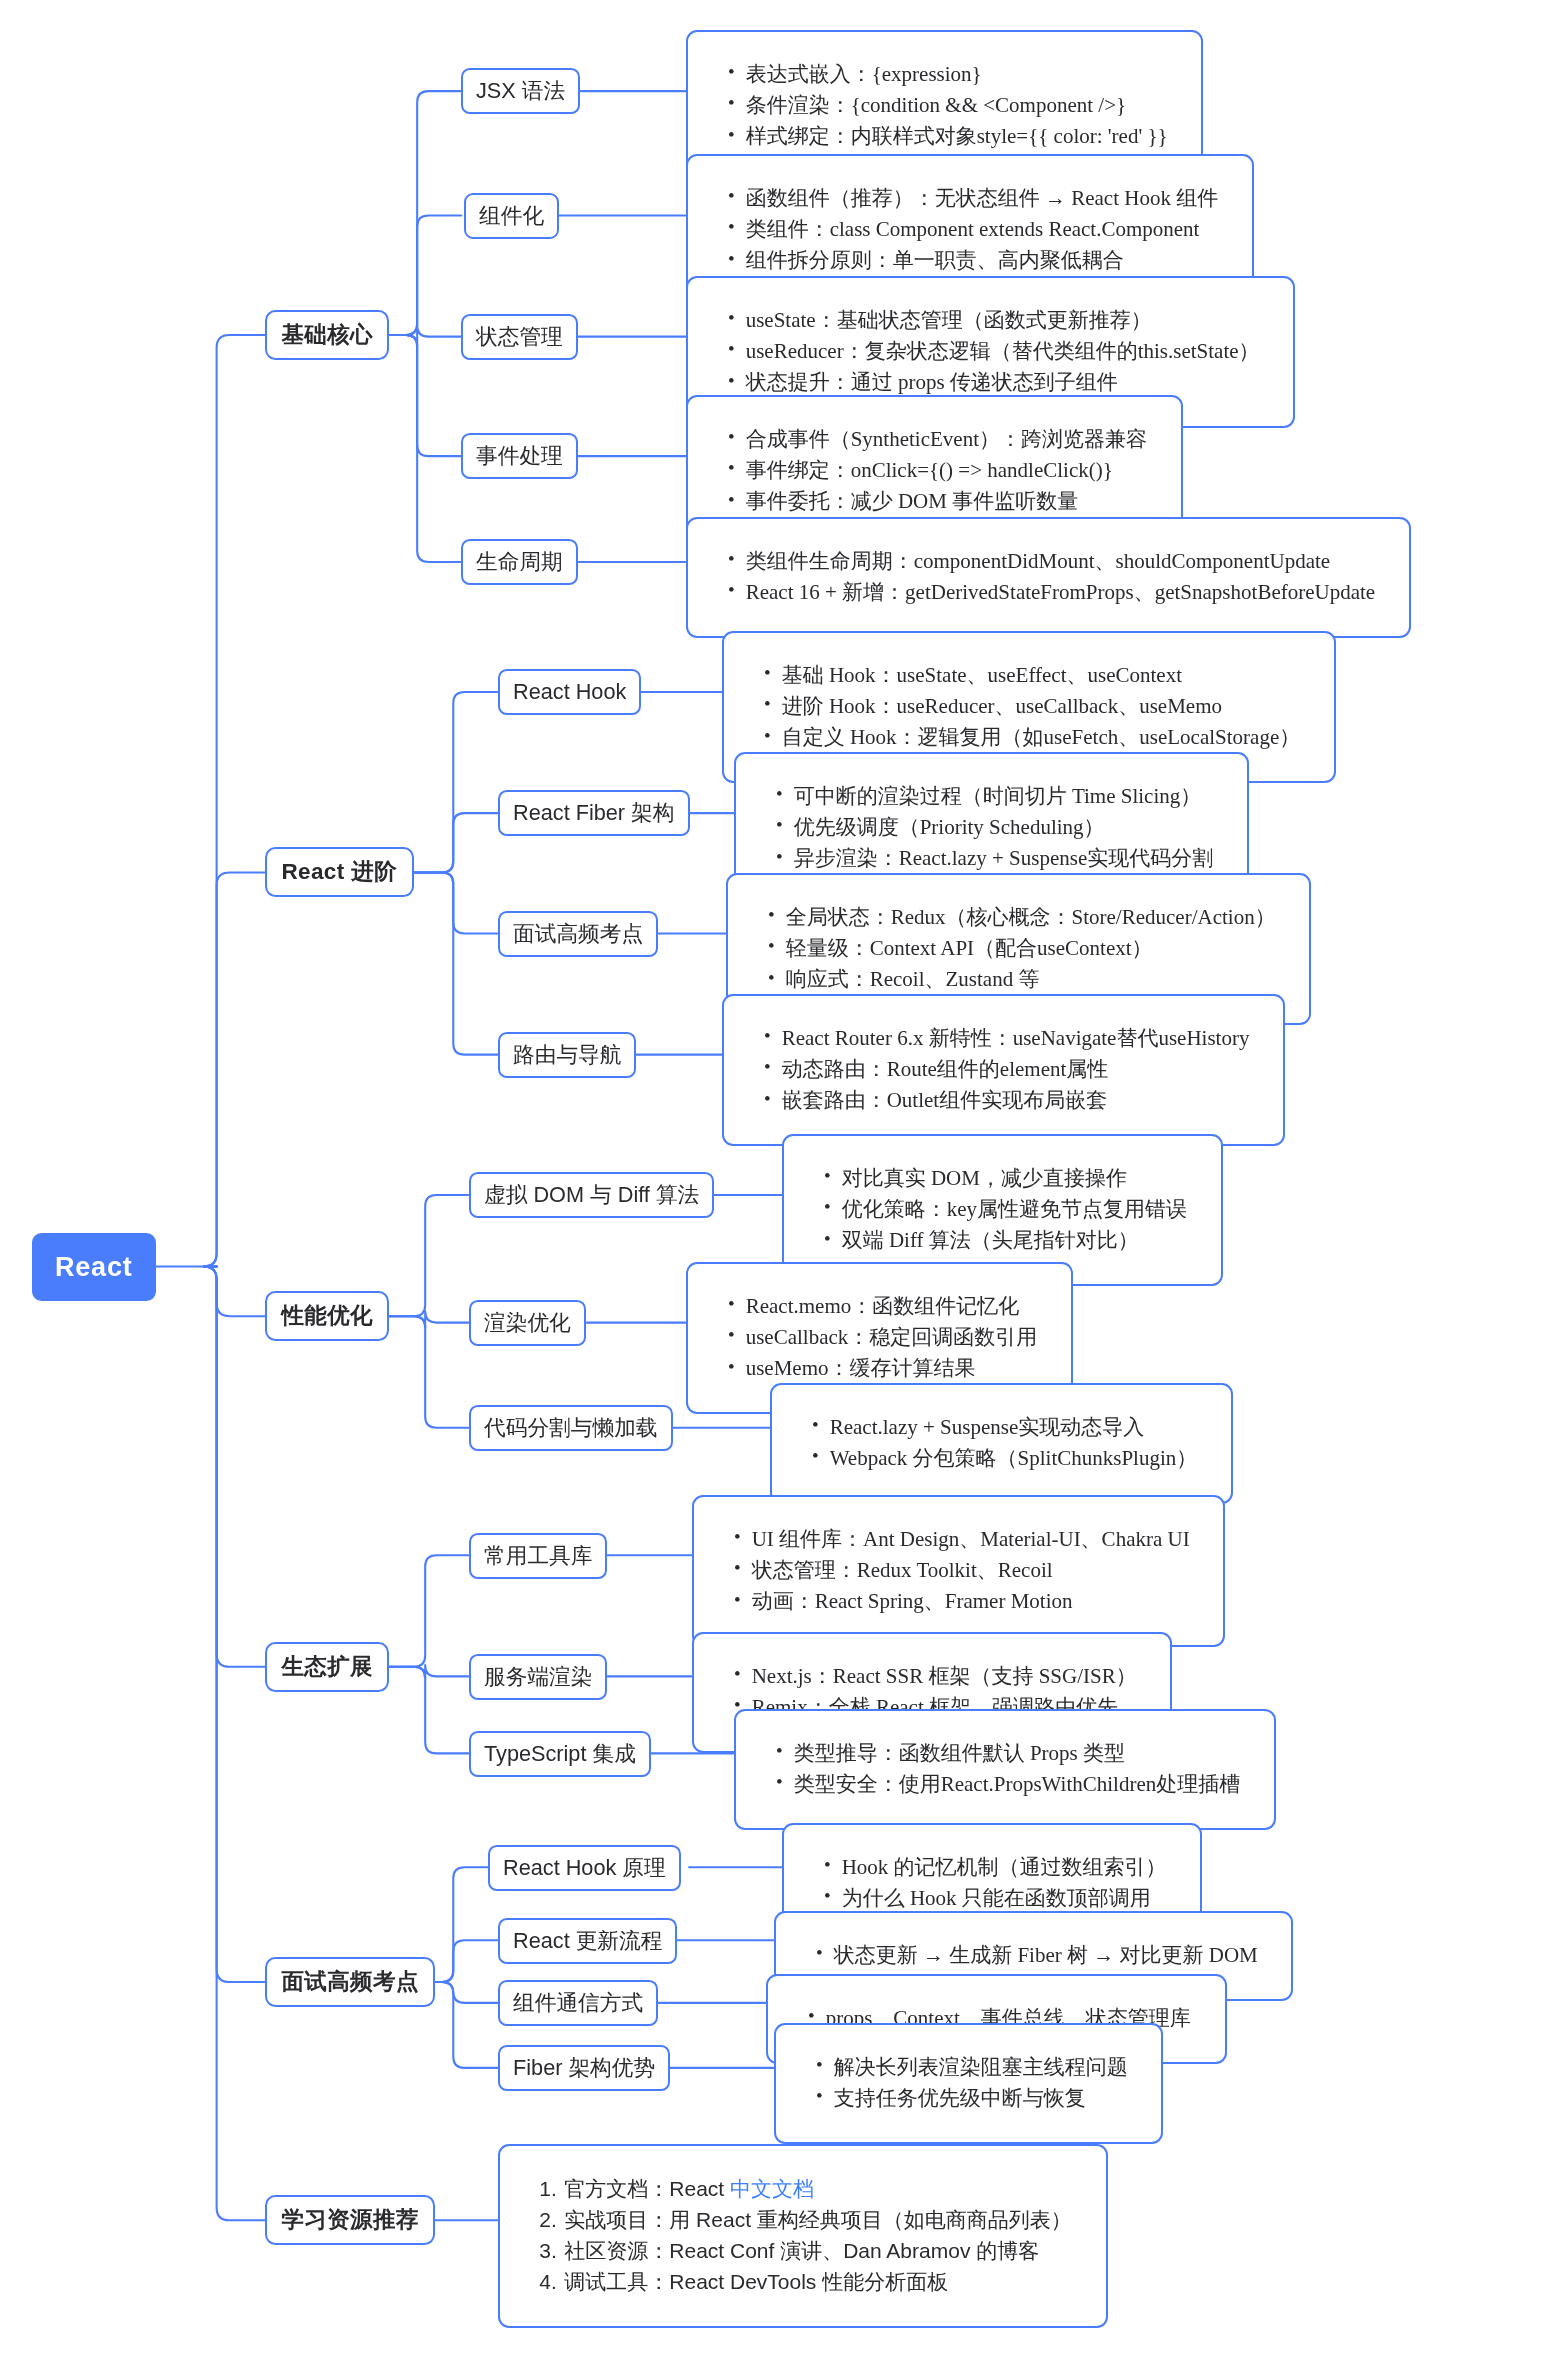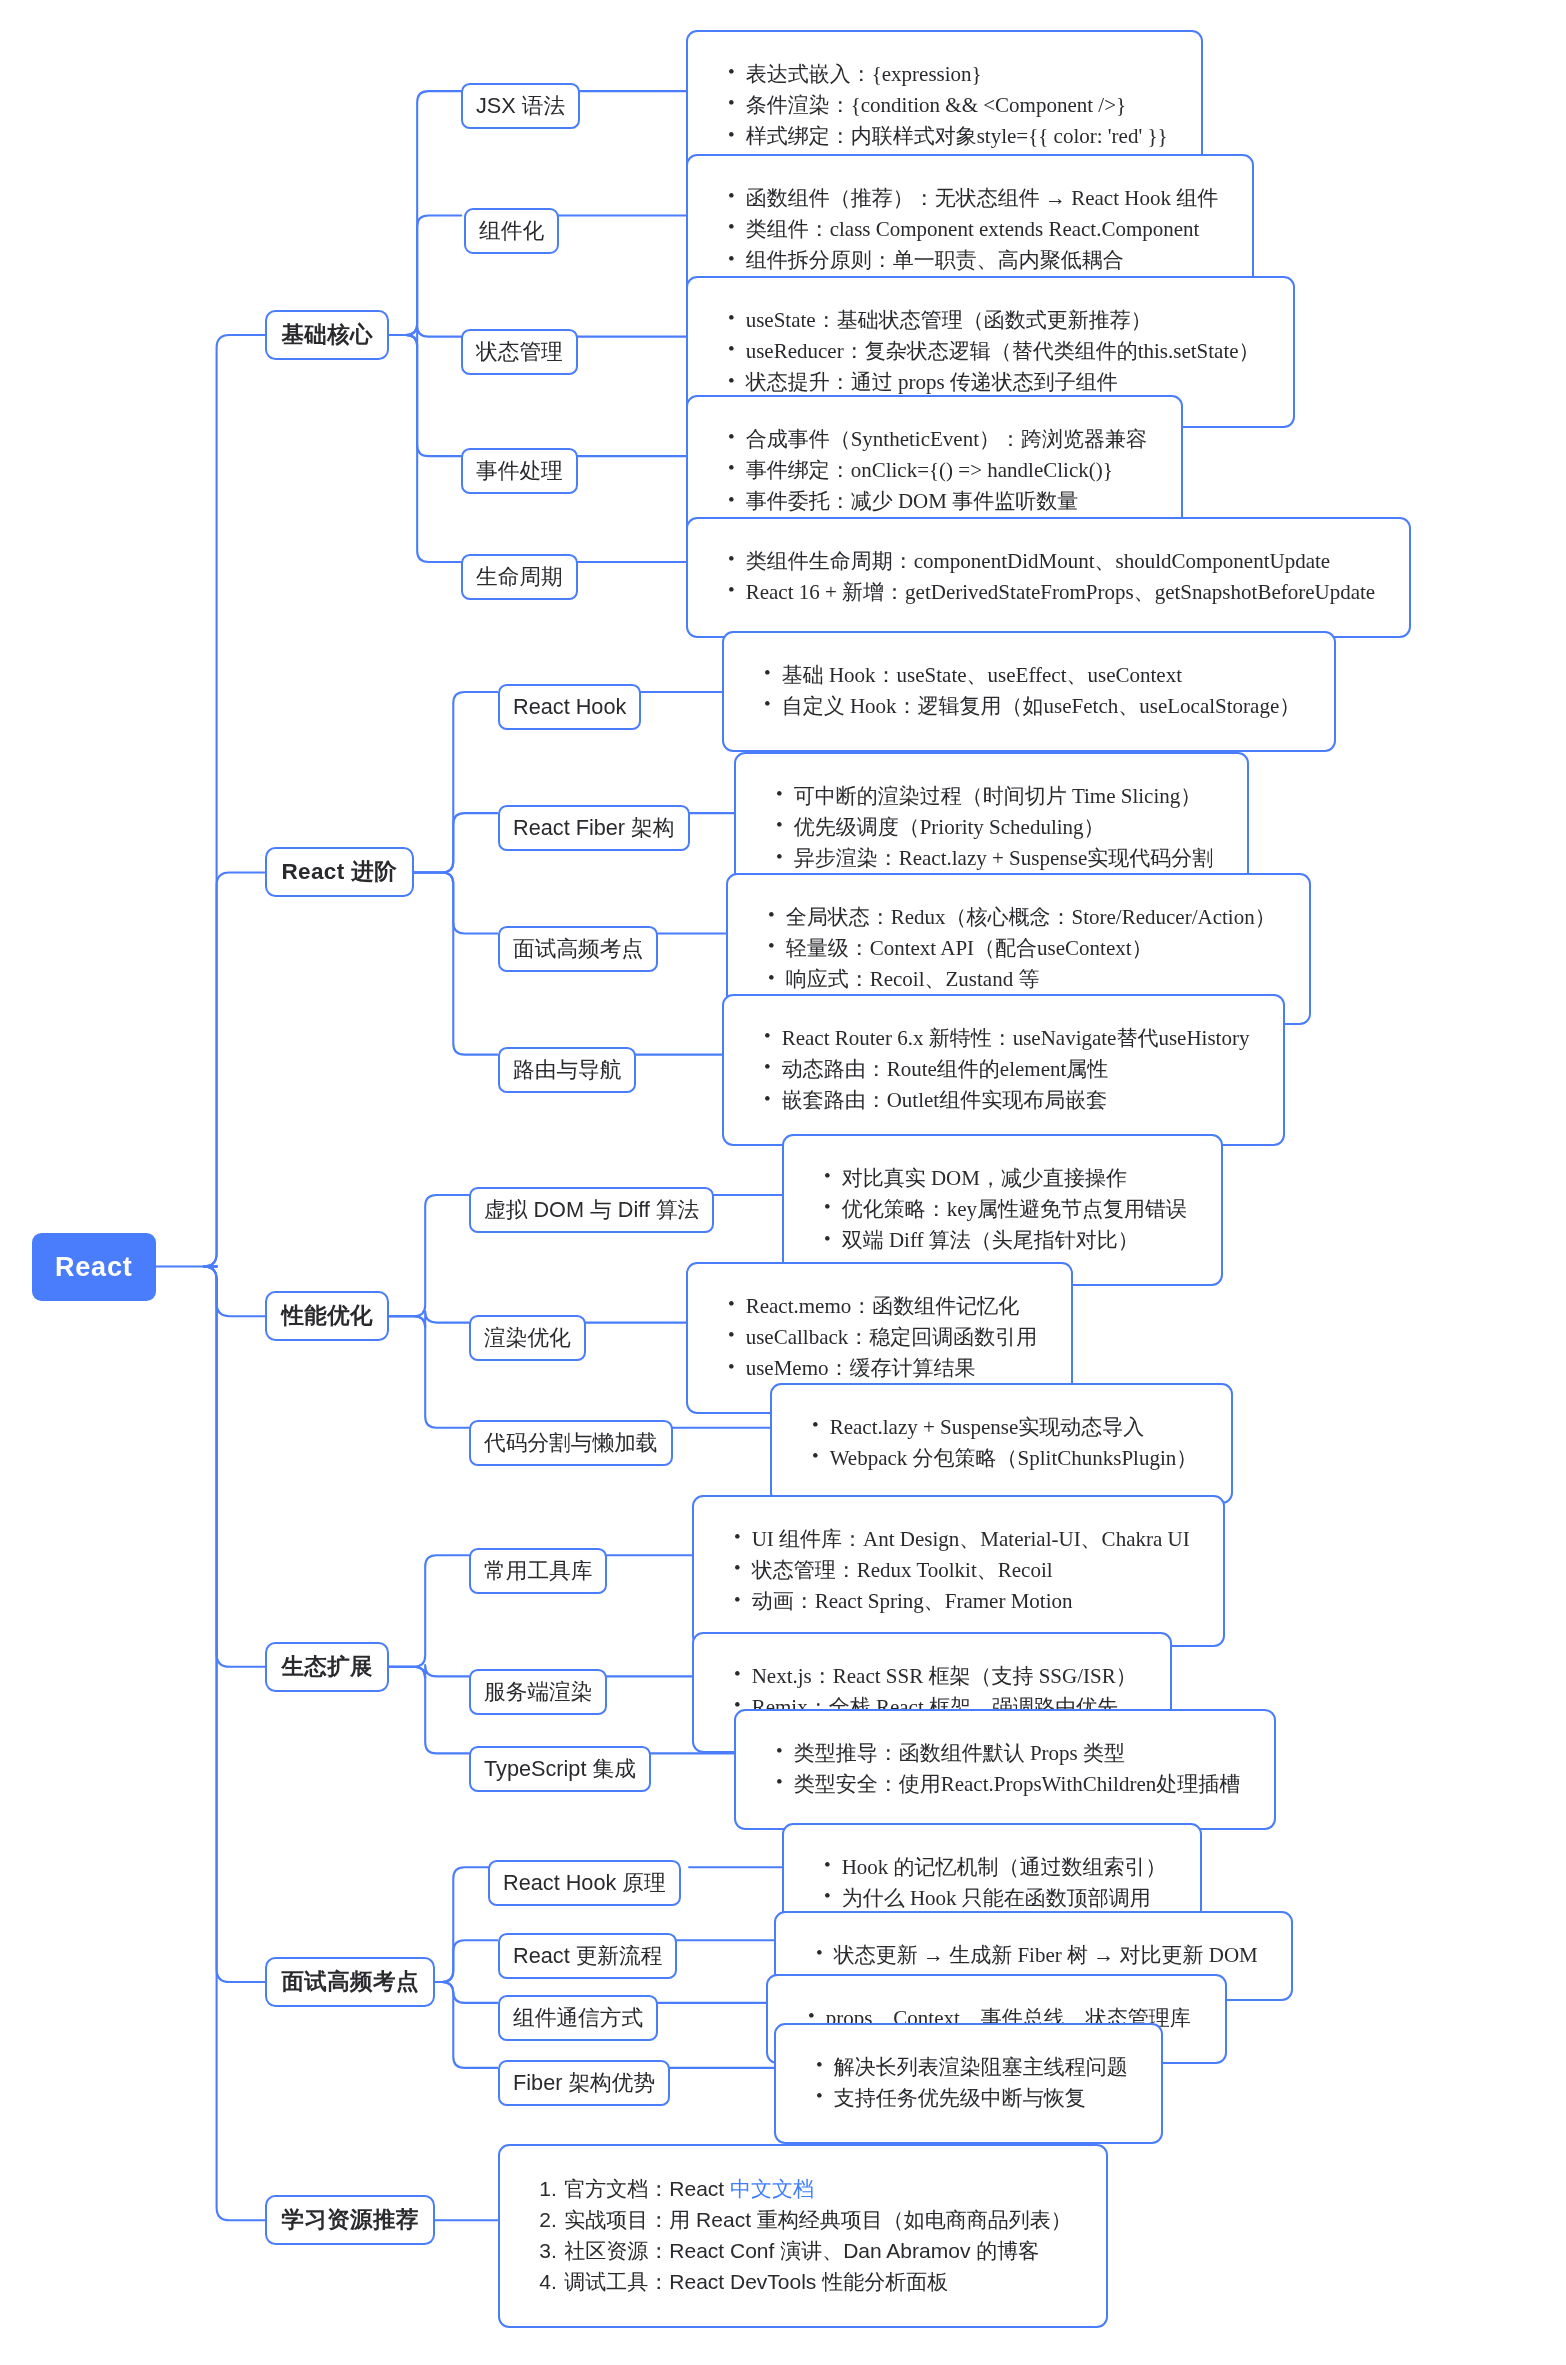--- a/index.html
+++ b/index.html
@@ -48,21 +48,20 @@
     font-weight: bold;
     font-size: 22.5px;
     letter-spacing: 0.4px;
     border-radius: 10.4px;
     padding: 7.2px 14.4px;
   }
   .topic {
     font-size: 21.7px;
     border-radius: 8.8px;
     padding: 5.6px 13px;
-    margin-top: 15px;
   }
   .leaf {
     display: block;
     white-space: nowrap;
     padding: 11.2px 17.7px 12px 17.7px;
     border-radius: 11.2px;
     font-size: 21px;
     line-height: 1.48;
   }
   .leaf ul {
@@ -201,20 +200,21 @@
       </div>
       <div class="node branch" style="left: 265px; top: 847px;">
         <span>React 进阶</span>
       </div>
       <div class="node topic" style="left: 498px; top: 669px;">
         <span>React Hook</span>
       </div>
       <div class="node leaf" style="left: 722px; top: 631px;">
         <ul>
           <li>基础 Hook：useState、useEffect、useContext</li>
+          <li>进阶 Hook：useReducer、useCallback、useMemo</li>
           <li>自定义 Hook：逻辑复用（如useFetch、useLocalStorage）</li>
         </ul>
       </div>
       <div class="node topic" style="left: 498px; top: 790px;">
         <span>React Fiber 架构</span>
       </div>
       <div class="node leaf" style="left: 734px; top: 752px;">
         <ul>
           <li>可中断的渲染过程（时间切片 Time Slicing）</li>
           <li>优先级调度（Priority Scheduling）</li>

